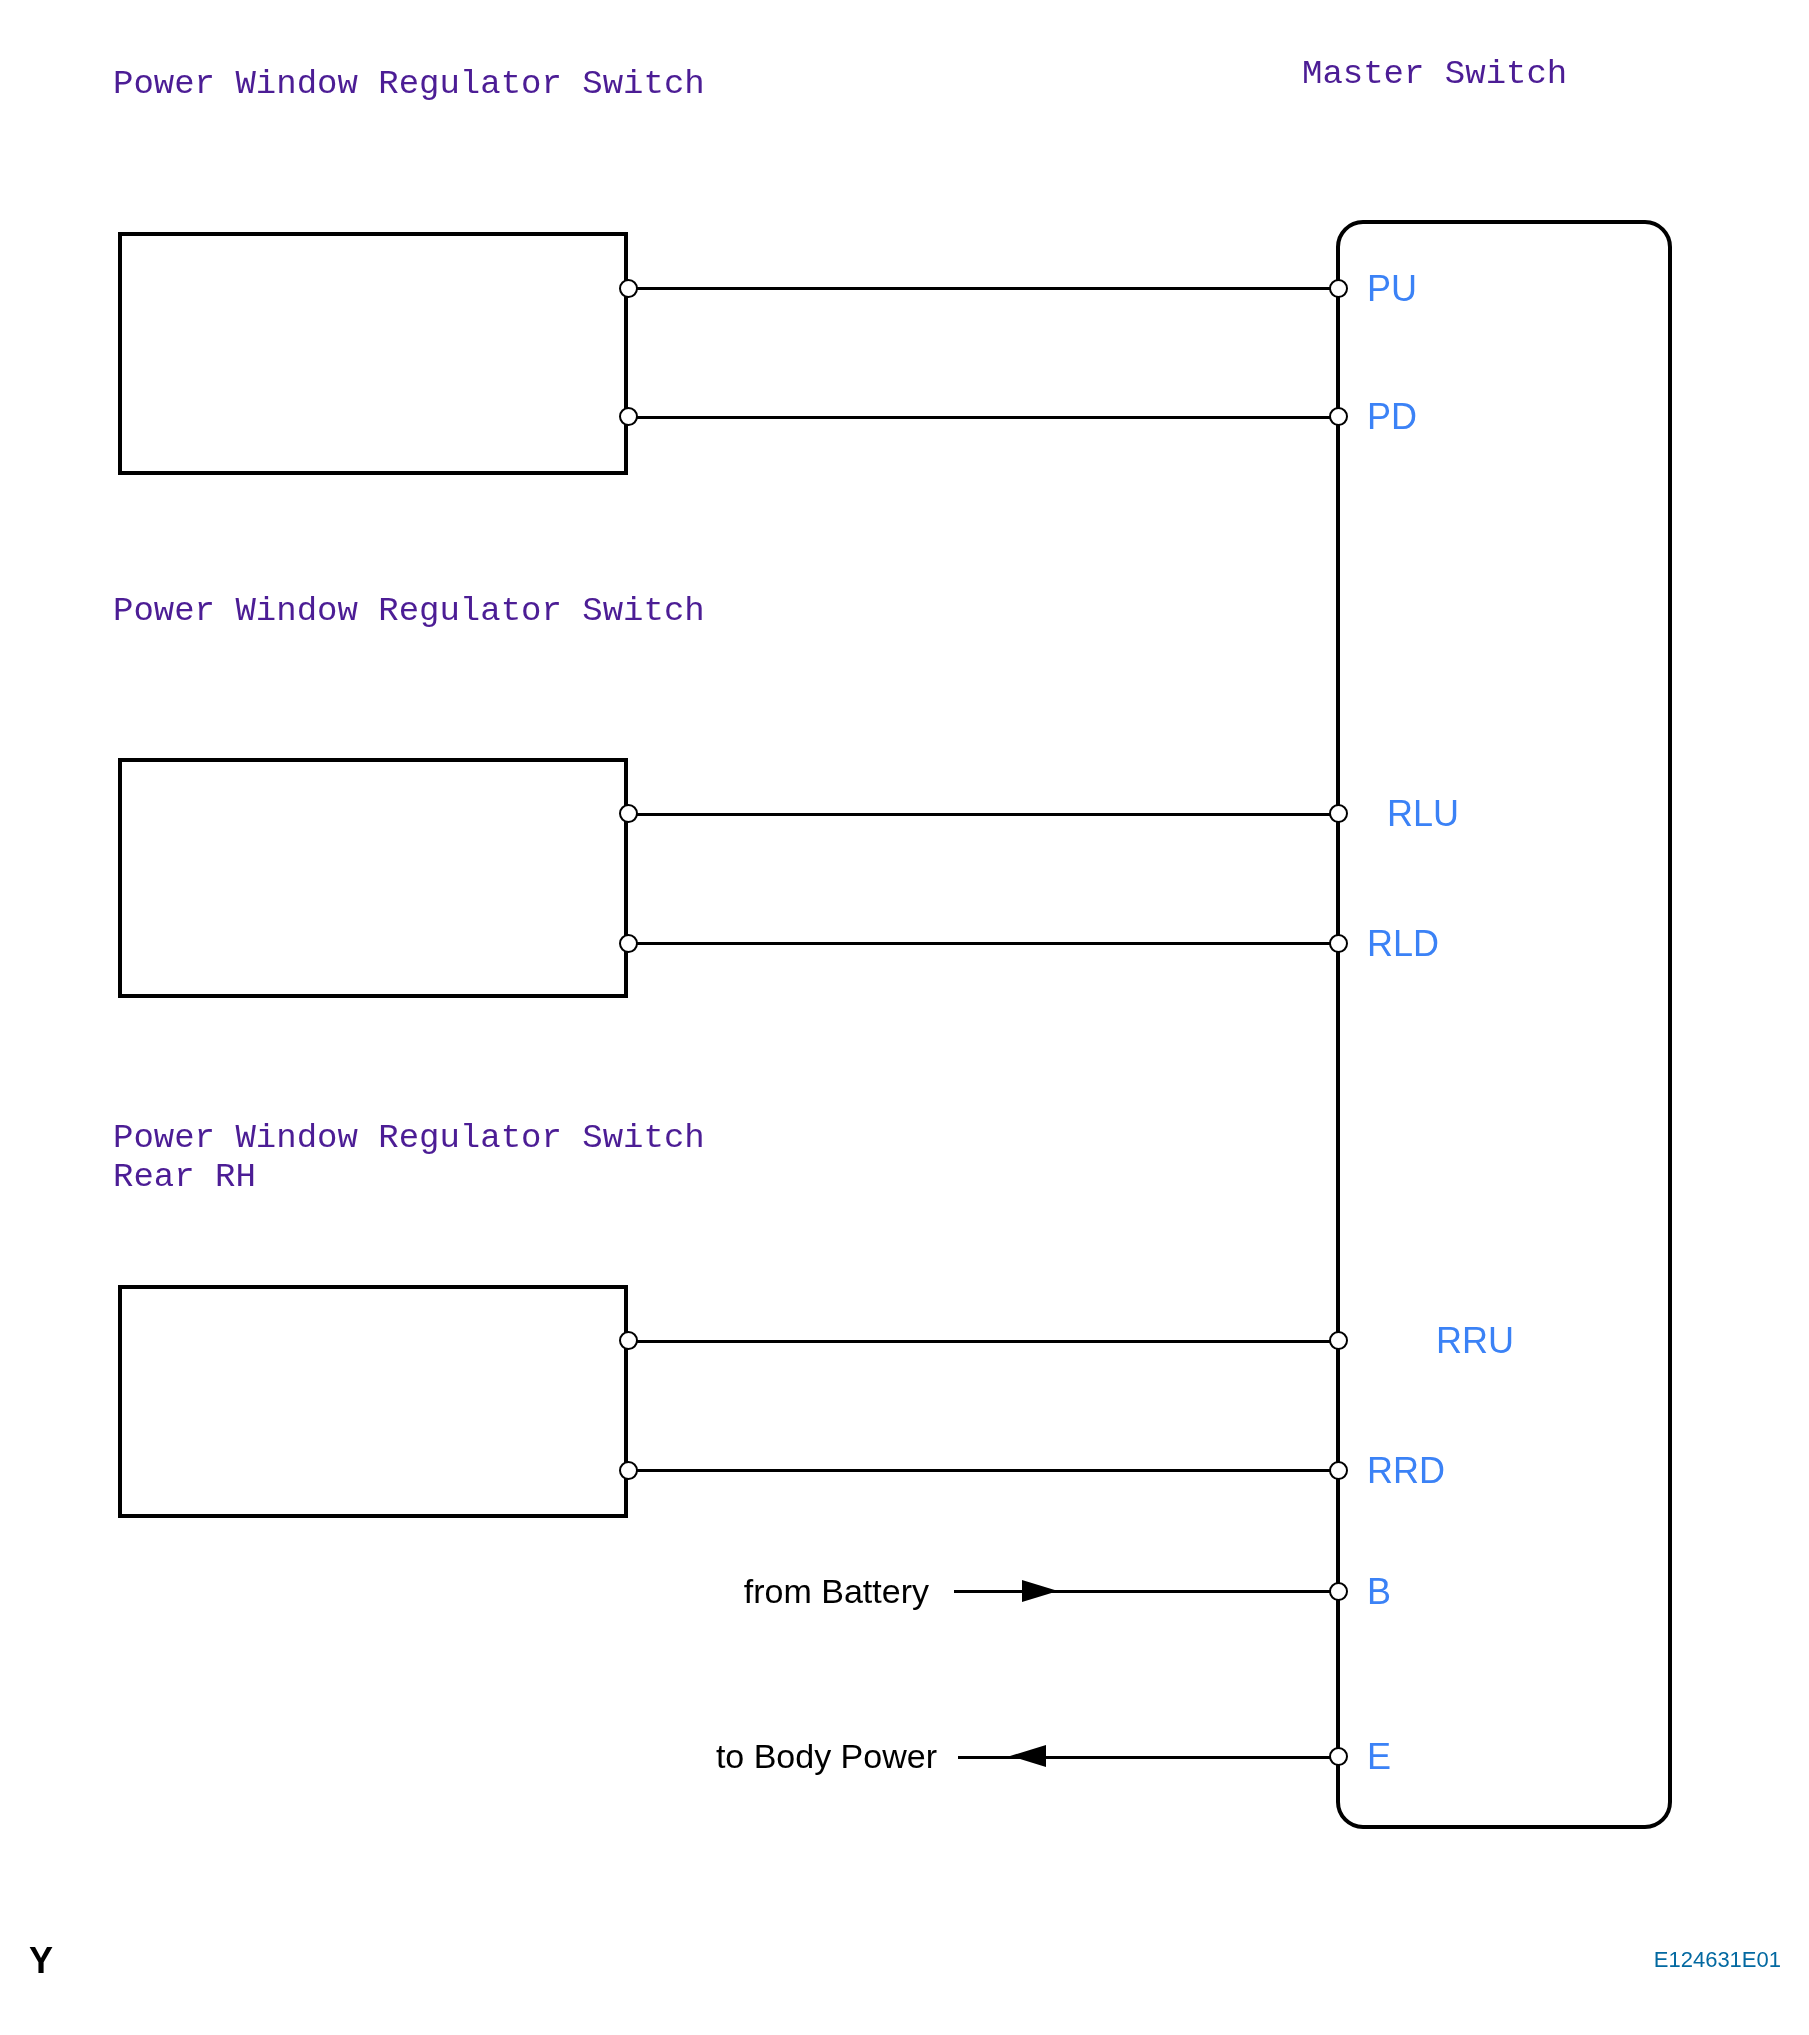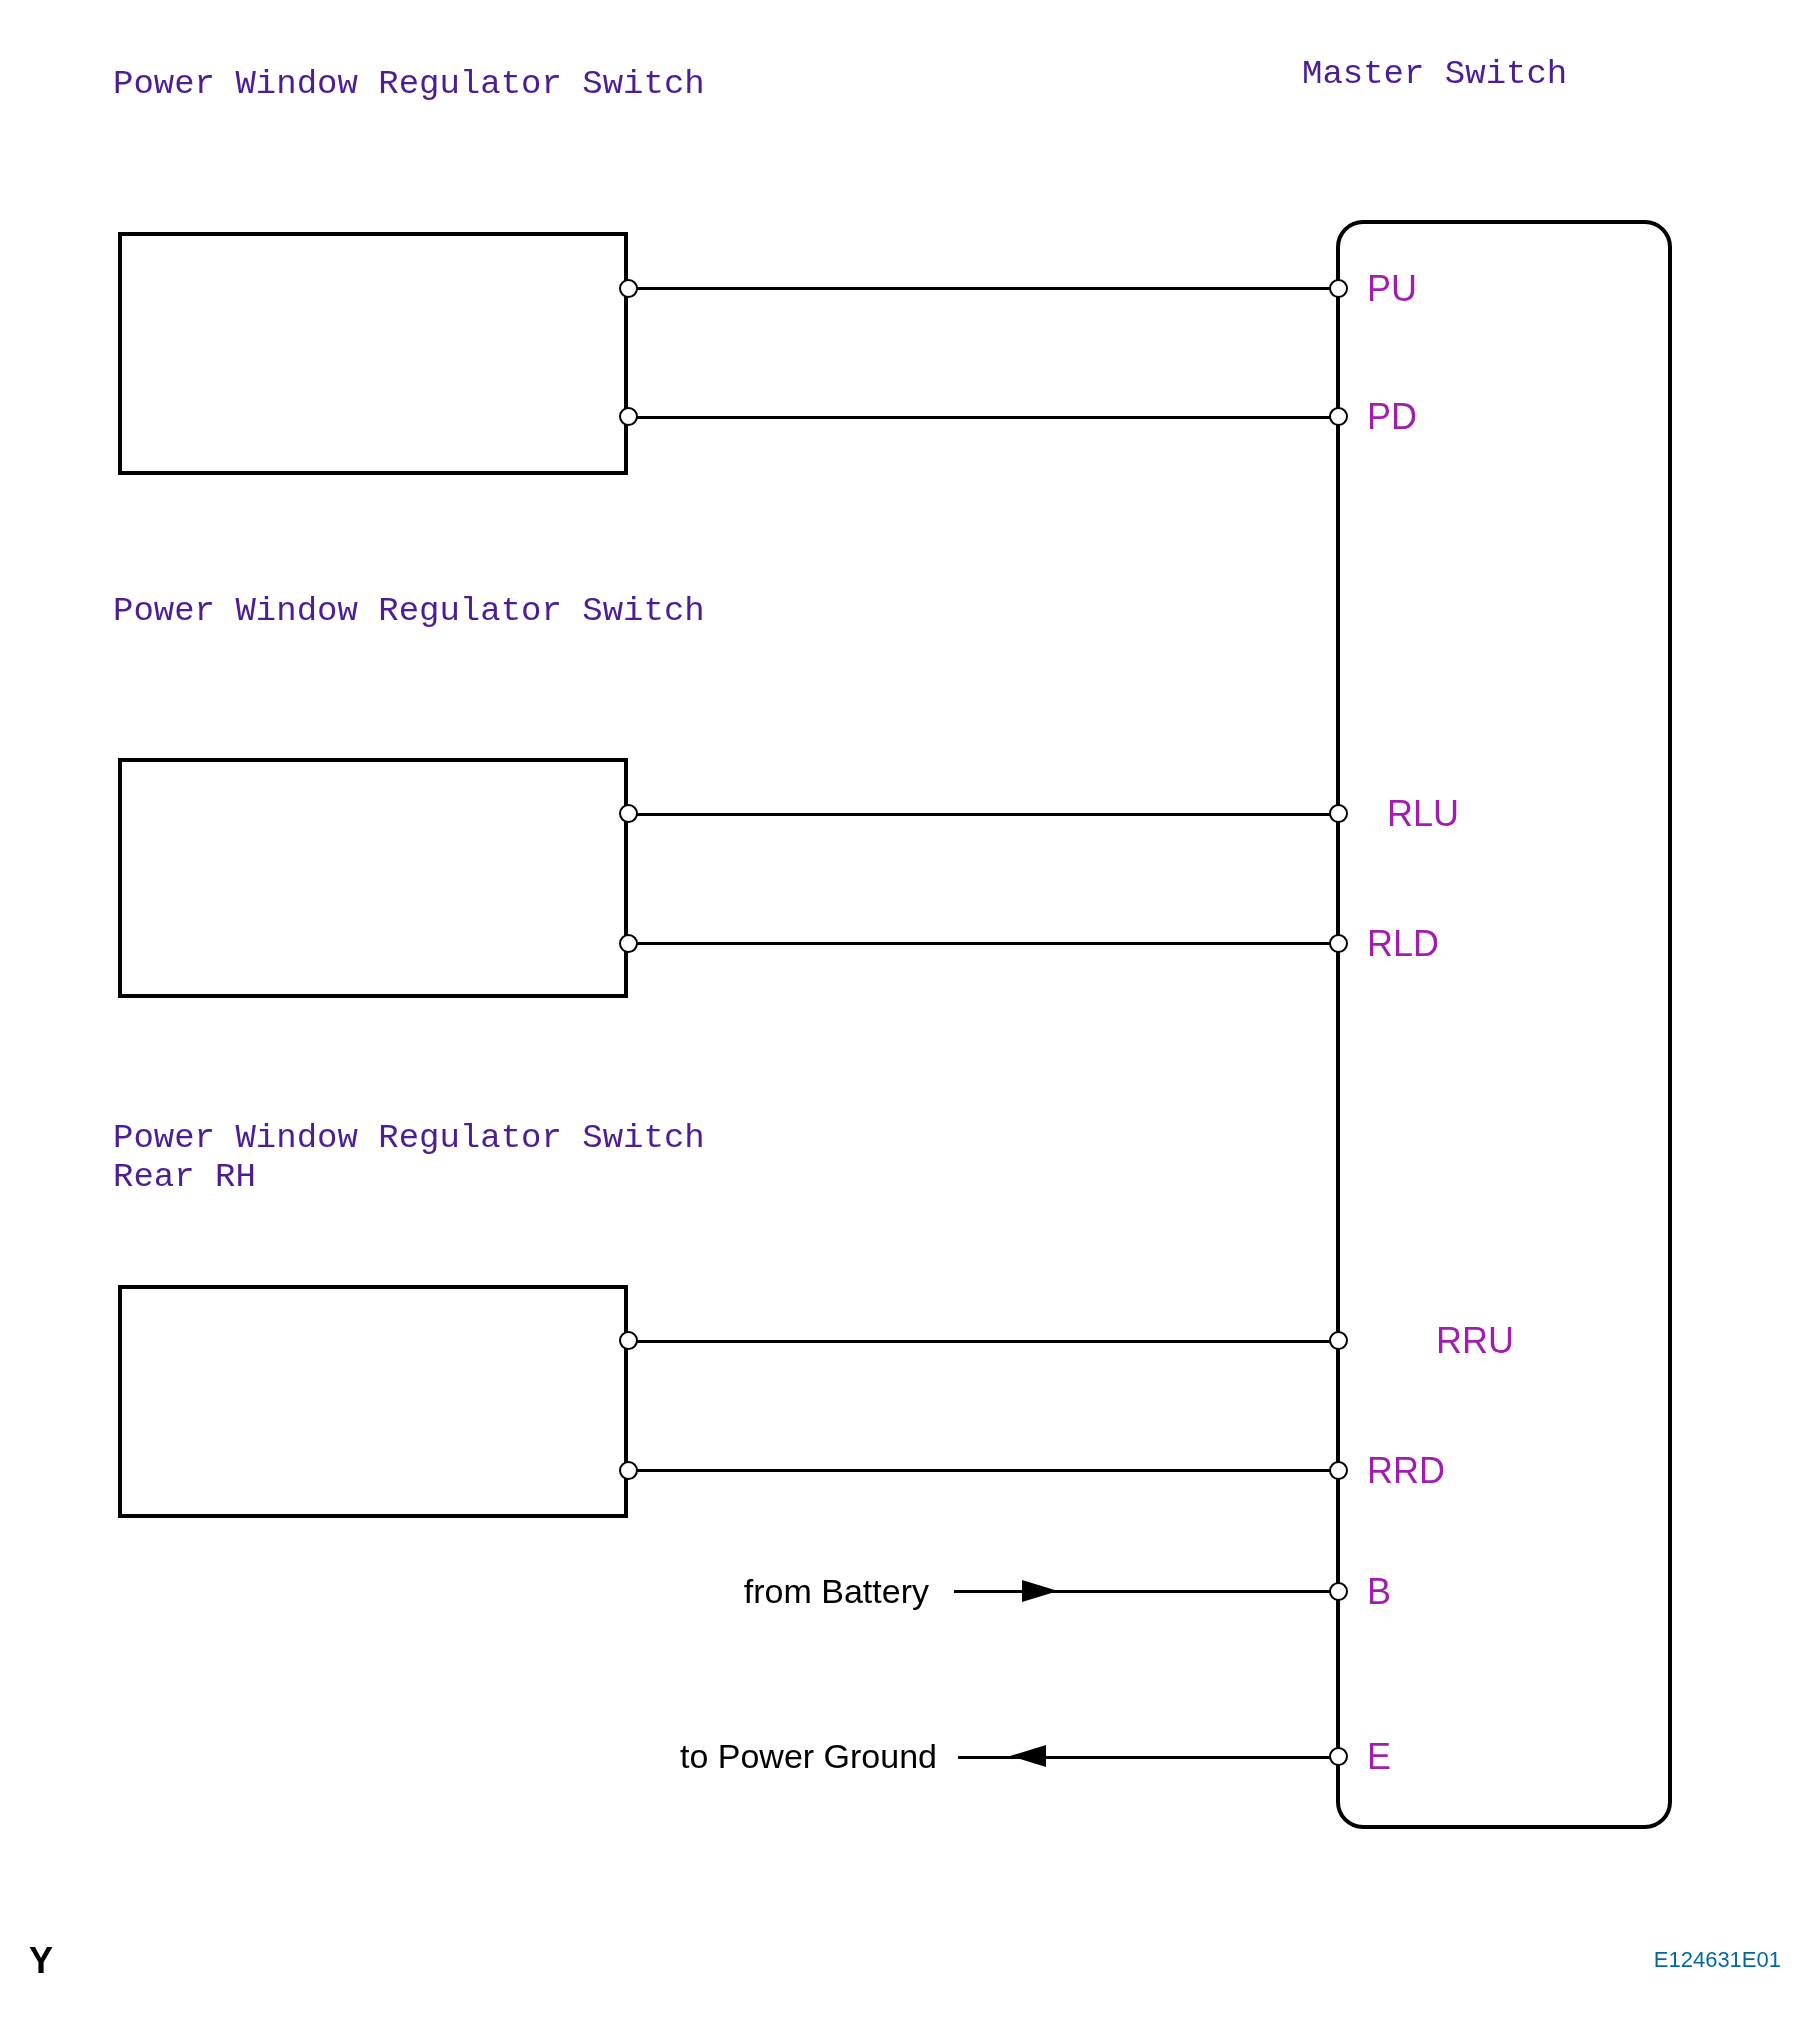--- a/index.html
+++ b/index.html
@@ -39,21 +39,21 @@
     border:2.6px solid #000;
     border-radius:50%;
     background:#fff;
     box-sizing:border-box;
   }
   .tlabel{
     position:absolute;
     font-size:36px;
     line-height:43px;
     height:43px;
-    color:#a21caf;
+    color:#3b82f6;
     white-space:nowrap;
   }
   .annot{
     position:absolute;
     font-size:34px;
     line-height:43px;
     height:43px;
     color:#000;
     white-space:nowrap;
   }
@@ -145,19 +145,19 @@
   <div class="tlabel" style="left:1367px;top:267px;">PU</div>
   <div class="tlabel" style="left:1367px;top:395px;">PD</div>
   <div class="tlabel" style="left:1367px;top:792px;margin-left:20px;">RLU</div>
   <div class="tlabel" style="left:1367px;top:922px;">RLD</div>
   <div class="tlabel" style="left:1436px;top:1319px;">RRU</div>
   <div class="tlabel" style="left:1367px;top:1449px;">RRD</div>
   <div class="tlabel" style="left:1367px;top:1570px;">B</div>
   <div class="tlabel" style="left:1367px;top:1735px;">E</div>
 
   <div class="annot right" style="left:588px;top:1570px;width:341px;">from Battery</div>
-  <div class="annot right" style="left:596px;top:1735px;width:341px;">to Power Ground</div>
+  <div class="annot right" style="left:596px;top:1735px;width:341px;">to Body Power</div>
 
   <div class="pagemark" style="left:29px;top:1940px;">Y</div>
   <div class="figcode" style="left:1525px;top:1947px;width:256px;">E124631E01</div>
 
 </div>
 
 
 </body></html>

